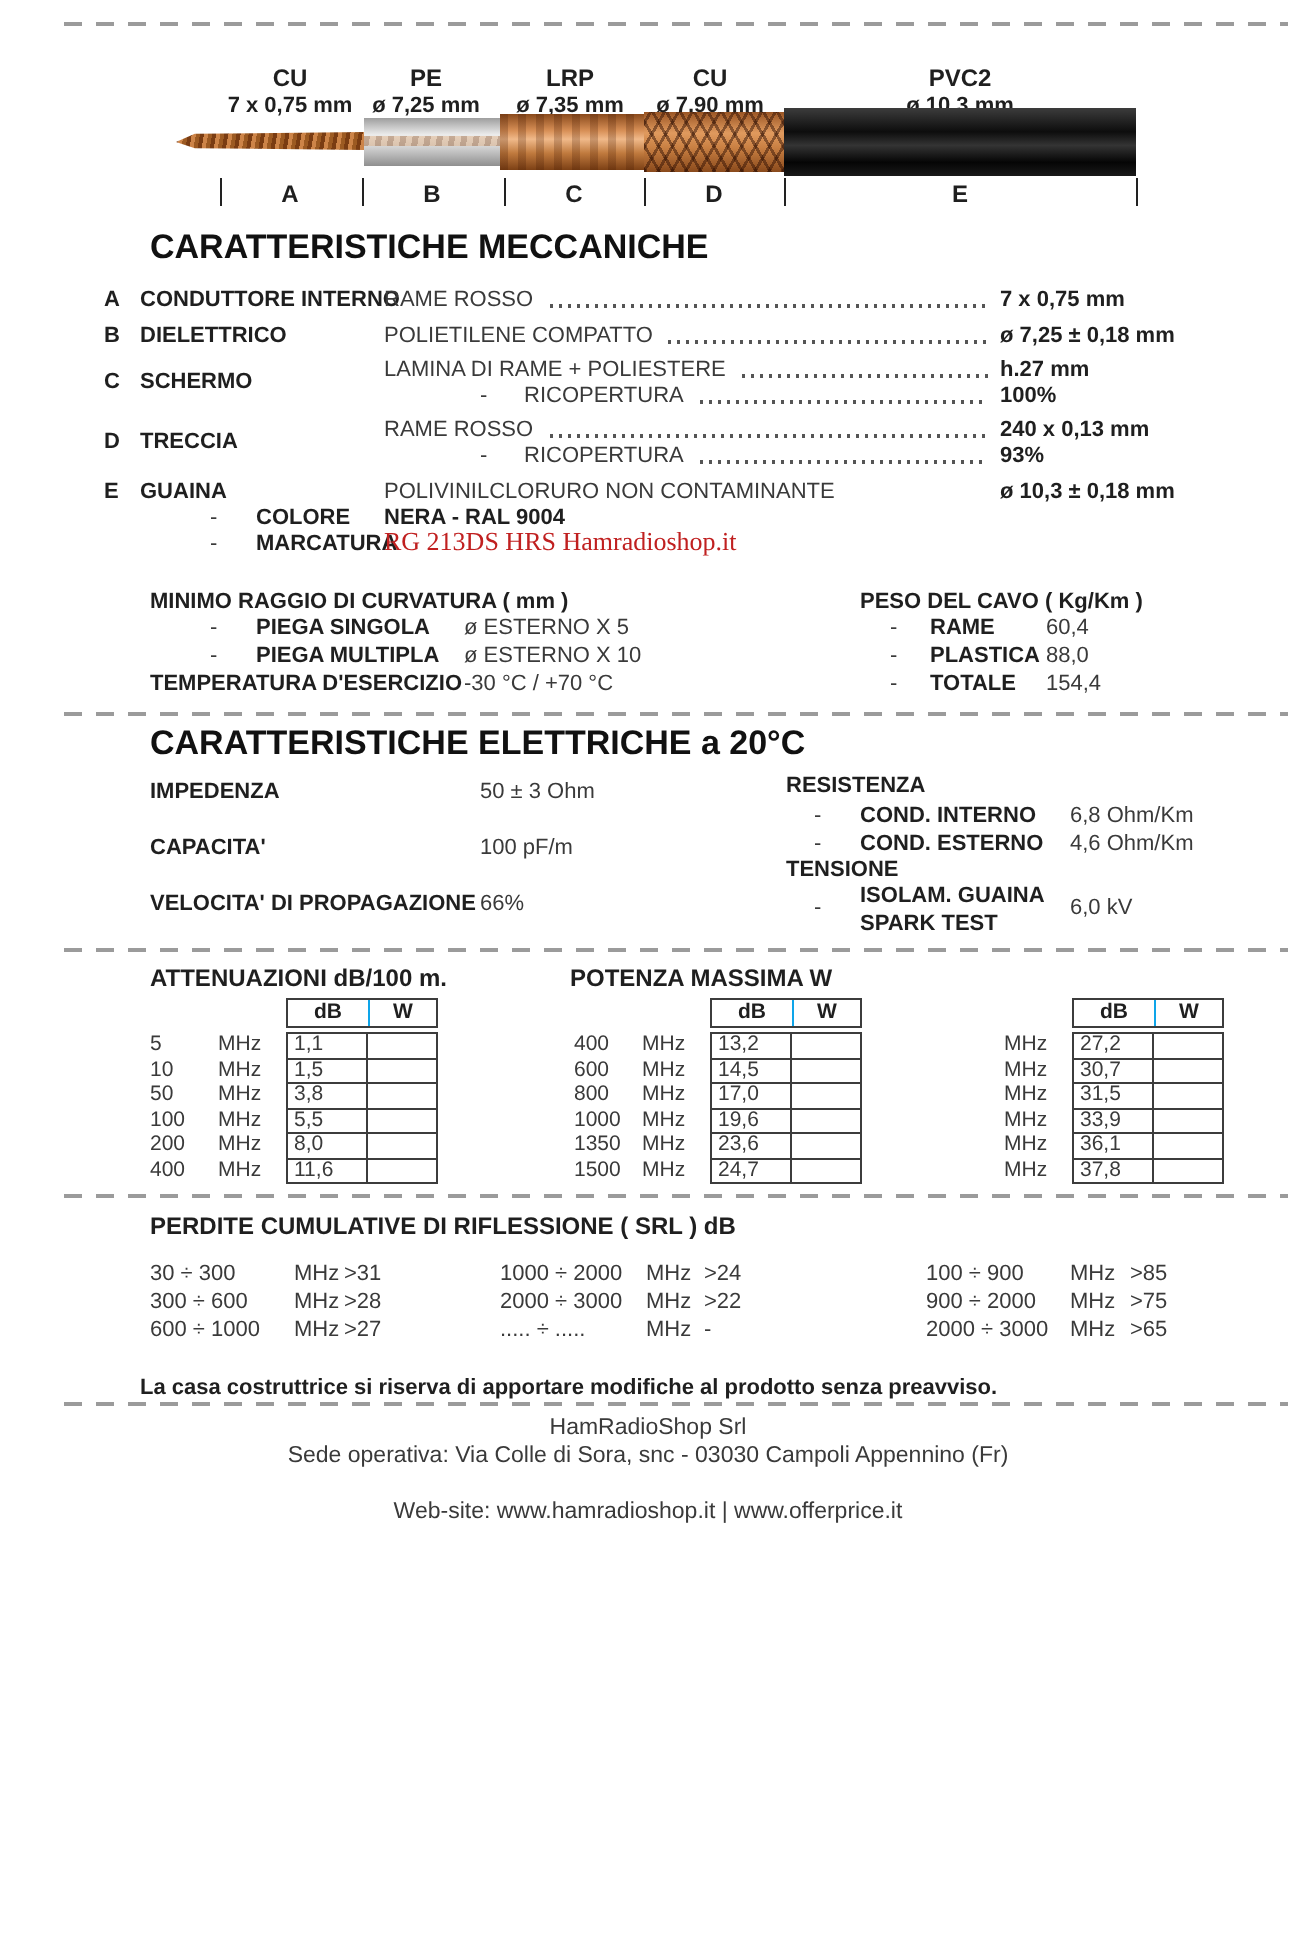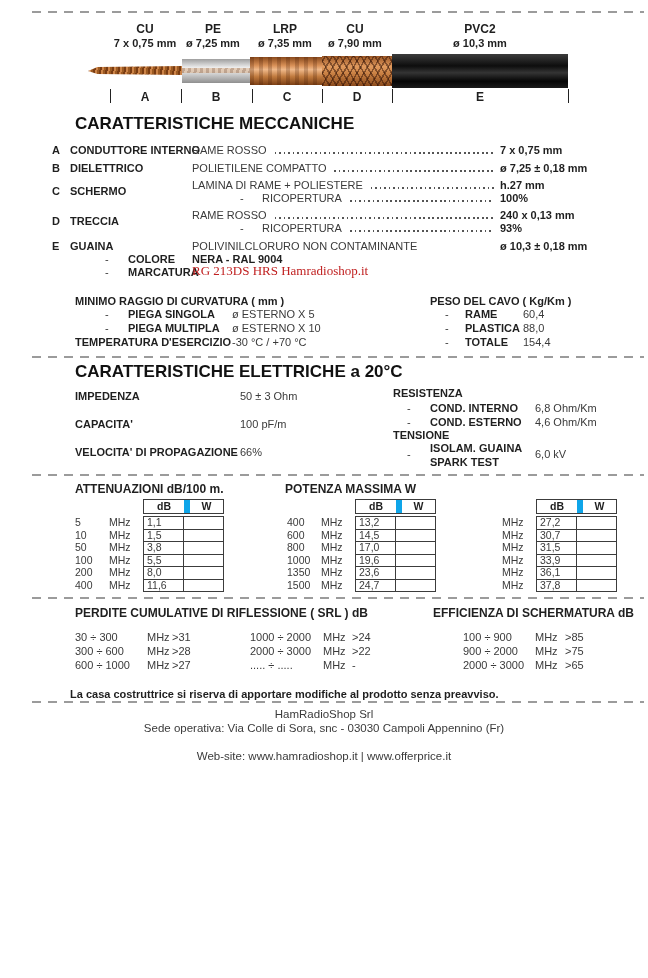--- a/index.html
+++ b/index.html
@@ -25,21 +25,21 @@
   .foil::after{content:"";position:absolute;inset:0;
     background:repeating-linear-gradient(90deg,rgba(60,20,0,.22) 0 4px,transparent 4px 9px);}
   .braid{left:322px;top:56px;width:70px;height:30px;
     background:linear-gradient(180deg,#9a5524,#e09a5e 35%,#c87f42 60%,#8a4a1c);}
   .braid::after{content:"";position:absolute;inset:0;
     background:repeating-linear-gradient(60deg,rgba(40,10,0,.45) 0 1.5px,transparent 1.5px 6px),
                repeating-linear-gradient(-60deg,rgba(40,10,0,.45) 0 1.5px,transparent 1.5px 6px);}
   .pvc{left:392px;top:54px;width:176px;height:34px;
     background:linear-gradient(180deg,#3c3c3c,#0d0d0d 35%,#343434 55%,#050505 80%,#1a1a1a);}
   .clabel{position:absolute;width:110px;text-align:center;}
-  .clabel .mat{font-size:12px;font-weight:bold;color:#1f1f1f;line-height:14px;}
+  .clabel .mat{font-size:12px;font-weight:bold;color:#1f1f1f;line-height:14px;margin-top:10px;}
   .clabel .siz{font-size:11px;font-weight:bold;color:#1f1f1f;line-height:14px;}
   .tick{position:absolute;top:89px;width:1px;height:14px;background:#222;}
   .sect-letter{position:absolute;top:90px;width:30px;text-align:center;
     font-size:12px;font-weight:bold;color:#1f1f1f;}
   
   .mline{position:absolute;left:52px;width:586px;display:flex;font-size:11px;line-height:14px;}
   .mindent{left:192px;width:446px;}
   .mkey{width:18px;}
   .mname{width:122px;white-space:nowrap;}
   .mdesc{white-space:nowrap;}
@@ -48,21 +48,21 @@
     background:repeating-linear-gradient(90deg,#555 0 1.5px,transparent 1.5px 4.5px);}
   .lead.invis{background:none;}
   .sdash{margin-left:48px;width:22px;}
   .red{font-family:"Liberation Serif","DejaVu Serif",serif;font-size:13px;color:#c02020;line-height:14px;}
   
   .atable{position:absolute;display:flex;font-size:10.5px;color:#3a3a3a;}
   .fcol,.ucol{width:34px;}
   .fcol .sp,.ucol .sp{height:17px;}
   .fcol div.v,.ucol div.v{height:12.5px;line-height:12.5px;}
   .thead{display:flex;height:13px;border:1px solid #3c3c3c;}
-  .thead .hc{width:40px;text-align:center;font-weight:bold;color:#1f1f1f;line-height:13px;border-right:6px solid #0ea5e9;}
+  .thead .hc{width:40px;text-align:center;font-weight:bold;color:#1f1f1f;line-height:13px;border-right:1px solid #0ea5e9;}
   .thead .hc.w{width:33px;border-right:none;}
   .tbody{margin-top:2px;border:1px solid #3c3c3c;}
   .trow{display:flex;height:11.5px;border-top:1px solid #3c3c3c;}
   .trow:first-child{border-top:none;}
   .trow .c1{width:40px;border-right:1px solid #3c3c3c;padding-left:3px;line-height:11.5px;box-sizing:border-box;}
   .trow .c1{padding-left:3px;width:40px;}
   .trow .c2{width:33px;}
   
   .fcenter{position:absolute;left:0;width:648px;text-align:center;font-size:11.5px;line-height:13px;color:#3a3a3a;}
 </style>
@@ -376,21 +376,20 @@
             <span class="c1">37,8</span>
             <span class="c2"></span>
           </div>
       </div>
     </div>
   </div>
 
   <div class="dash-line" style="top:597px"></div>
 
   <span class="t12 b" style="left:75px;top:606px">PERDITE CUMULATIVE DI RIFLESSIONE ( SRL ) dB</span>
-  <span class="t12 b" style="left:433px;top:606px">EFFICIENZA DI SCHERMATURA dB</span>
 
   <span class="t11" style="left:75px;top:631px">30 ÷ 300</span>
   <span class="t11" style="left:147px;top:631px">MHz</span>
   <span class="t11" style="left:172px;top:631px">&gt;31</span>
   <span class="t11" style="left:75px;top:645px">300 ÷ 600</span>
   <span class="t11" style="left:147px;top:645px">MHz</span>
   <span class="t11" style="left:172px;top:645px">&gt;28</span>
   <span class="t11" style="left:75px;top:659px">600 ÷ 1000</span>
   <span class="t11" style="left:147px;top:659px">MHz</span>
   <span class="t11" style="left:172px;top:659px">&gt;27</span>

